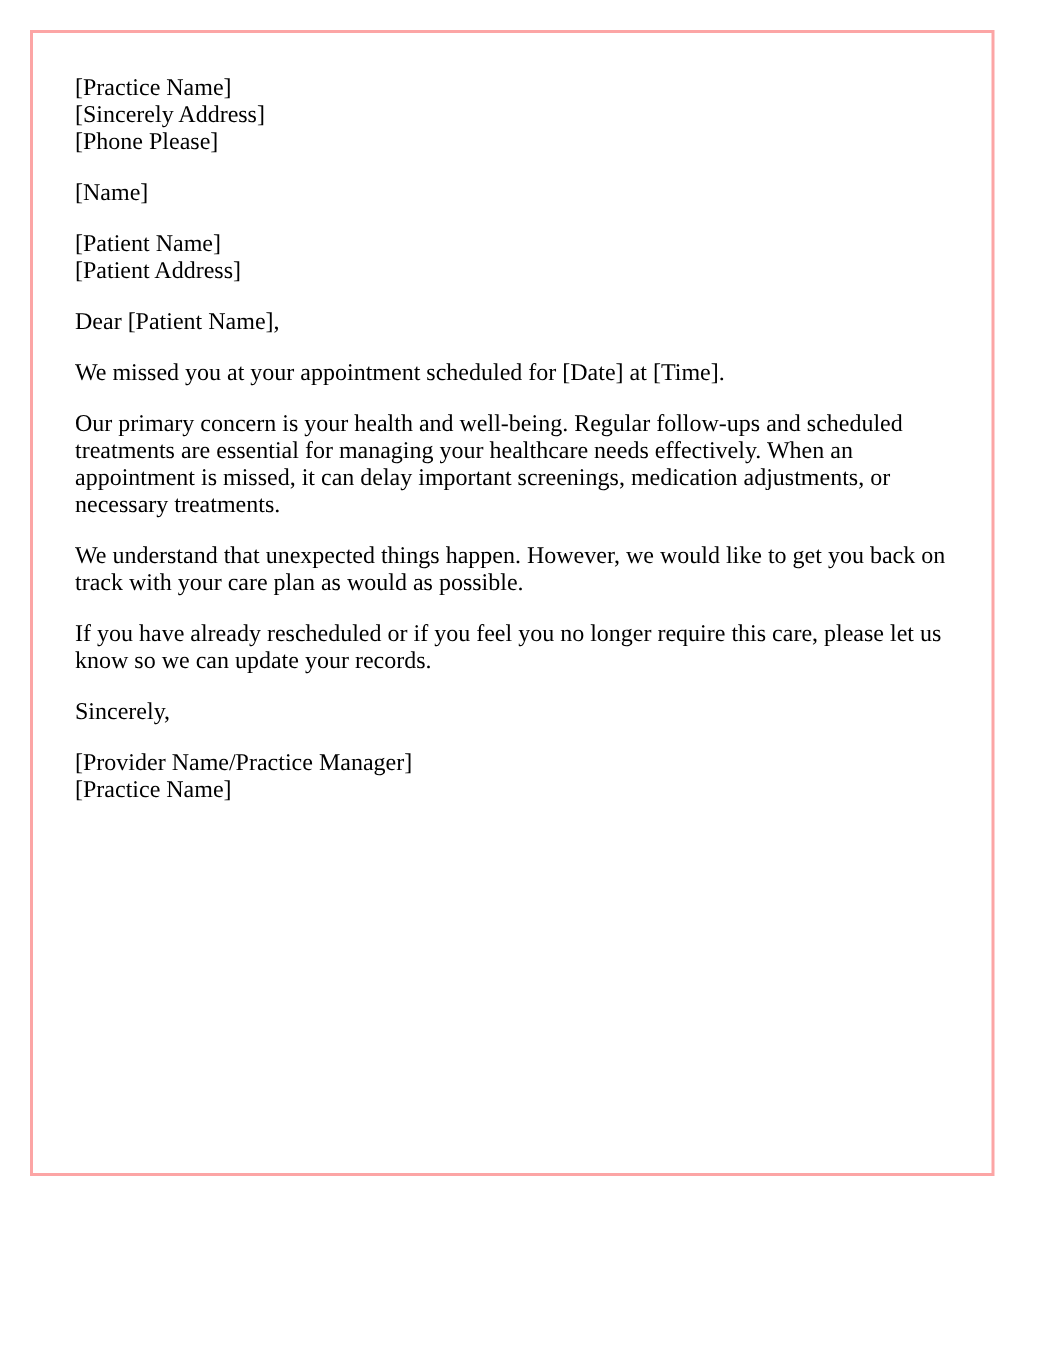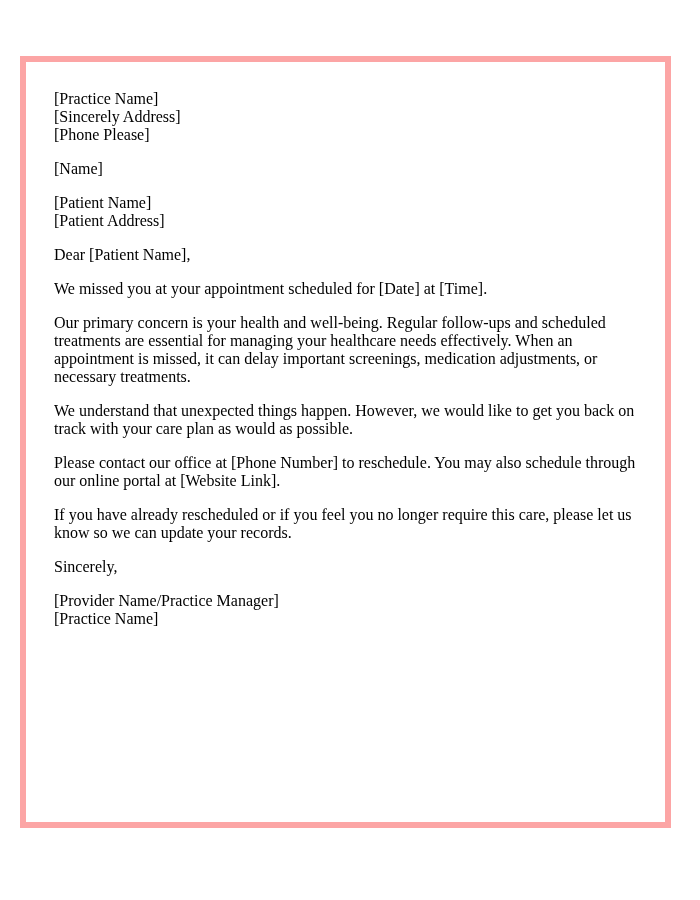--- a/index.html
+++ b/index.html
@@ -8,28 +8,27 @@
       background: #ffffff;
       width: 700px;
       height: 900px;
     }
     .letter {
       position: absolute;
       left: 20px;
       top: 20px;
       width: 583px;
       height: 732px;
-      border: 6px solid #fca5a5;
+      border: 2px solid #fca5a5;
       padding: 28px 28px 0 28px;
       font-family: "Liberation Serif", "DejaVu Serif", serif;
       font-size: 16px;
       line-height: 18px;
       color: #000000;
       background: #ffffff;
-      margin-top: 36px;
     }
     .letter p {
       margin: 0 0 16px 0;
     }
   </style>
 </head>
 <body>
 
 <div class="letter">
   <p>
@@ -39,20 +38,19 @@
   </p>
   <p>[Name]</p>
   <p>
     <span>[Patient Name]</span><br>
     <span>[Patient Address]</span>
   </p>
   <p>Dear [Patient Name],</p>
   <p>We missed you at your appointment scheduled for [Date] at [Time].</p>
   <p>Our primary concern is your health and well-being. Regular follow-ups and scheduled treatments are essential for managing your healthcare needs effectively. When an appointment is missed, it can delay important screenings, medication adjustments, or necessary treatments.</p>
   <p>We understand that unexpected things happen. However, we would like to get you back on track with your care plan as would as possible.</p>
-  <p>Please contact our office at [Phone Number] to reschedule. You may also schedule through our online portal at [Website Link].</p>
   <p>If you have already rescheduled or if you feel you no longer require this care, please let us know so we can update your records.</p>
   <p>Sincerely,</p>
   <p>
     <span>[Provider Name/Practice Manager]</span><br>
     <span>[Practice Name]</span>
   </p>
 </div>
 
 </body></html>

